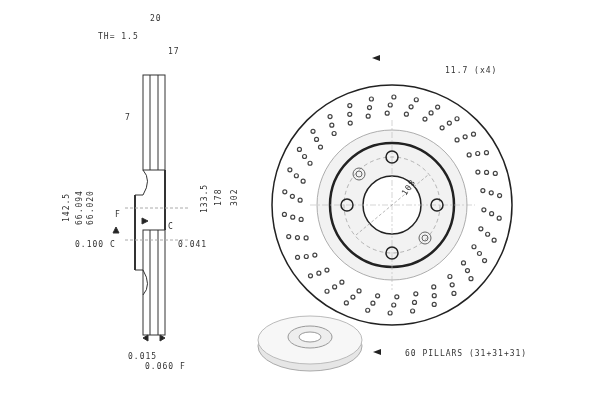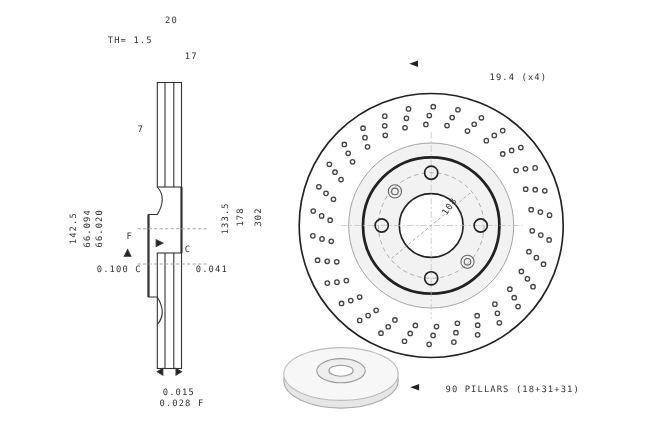--- a/index.html
+++ b/index.html
@@ -154,23 +154,23 @@
 </svg>
 
 <div class="lbl" style="left:150px;top:14px">20</div>
 <div class="lbl" style="left:98px;top:32px">TH= 1.5</div>
 <div class="lbl" style="left:168px;top:47px">17</div>
 <div class="lbl" style="left:125px;top:113px">7</div>
 <div class="lbl vert" style="left:62px;top:222px">142.5</div>
 <div class="lbl vert" style="left:75px;top:225px">66.094</div>
 <div class="lbl vert" style="left:86px;top:225px">66.020</div>
 <div class="lbl" style="left:115px;top:210px">F</div>
-<div class="lbl" style="left:88px;top:240px">0.100 C</div>
+<div class="lbl" style="left:75px;top:240px">0.100 C</div>
 <div class="lbl" style="left:168px;top:222px">C</div>
 <div class="lbl" style="left:178px;top:240px">0.041</div>
 <div class="lbl vert" style="left:200px;top:213px">133.5</div>
 <div class="lbl vert" style="left:214px;top:206px">178</div>
 <div class="lbl vert" style="left:230px;top:206px">302</div>
-<div class="lbl" style="left:148px;top:352px">0.015</div>
-<div class="lbl" style="left:145px;top:362px">0.028 F</div>
-<div class="lbl" style="left:445px;top:66px">19.4 (x4)</div>
+<div class="lbl" style="left:128px;top:352px">0.015</div>
+<div class="lbl" style="left:145px;top:362px">0.060 F</div>
+<div class="lbl" style="left:445px;top:66px">11.7 (x4)</div>
 <div class="lbl" style="left:400px;top:183px;transform:rotate(-55deg)">108</div>
-<div class="lbl" style="left:405px;top:349px">90 PILLARS (18+31+31)</div>
+<div class="lbl" style="left:405px;top:349px">60 PILLARS (31+31+31)</div>
 
 </body></html>

